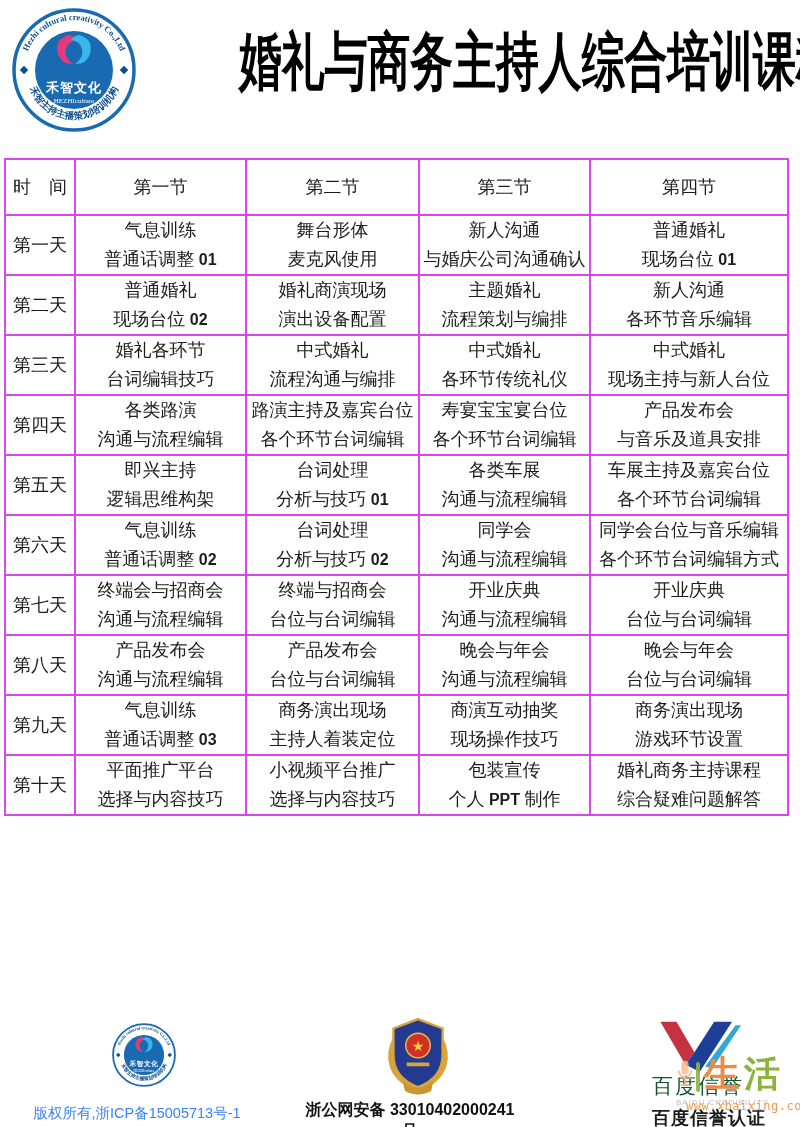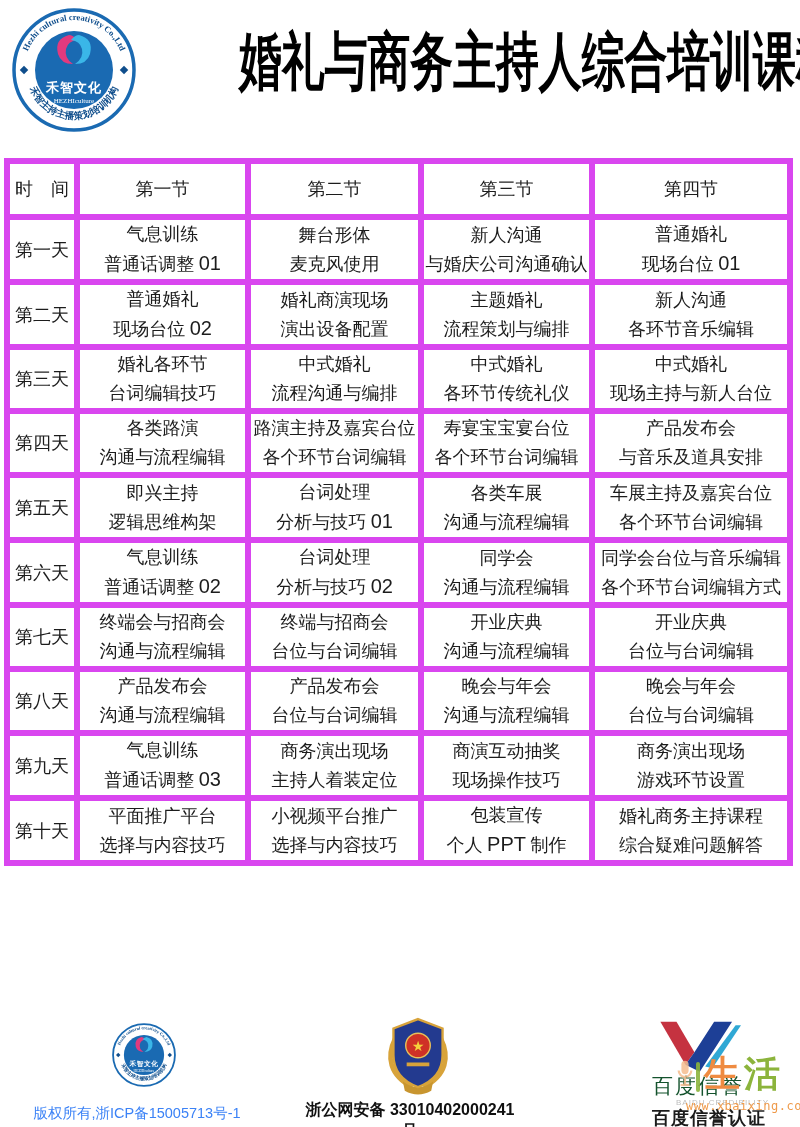--- a/index.html
+++ b/index.html
@@ -7,26 +7,26 @@
         font-family:"Liberation Serif",serif;color:#1c1c1c;}
 
   
   .brand-logo{position:absolute;left:10px;top:6px;width:128px;height:128px;}
   .page-title{position:absolute;left:142px;top:16px;width:606px;height:92px;line-height:92px;
         text-align:center;font-size:63px;font-weight:bold;color:#000;white-space:nowrap;
         transform:scaleX(0.68);transform-origin:50% 50%;}
 
   
   table.schedule{position:absolute;left:4px;top:158px;width:783px;border-collapse:collapse;table-layout:fixed;}
-  .schedule th,.schedule td{border:6px solid #d946ef;text-align:center;vertical-align:middle;
+  .schedule th,.schedule td{border:2px solid #d946ef;text-align:center;vertical-align:middle;
         padding:0;font-size:18px;color:#1c1c1c;font-weight:normal;overflow:hidden;}
   .schedule thead tr{height:56px;}
   .schedule tbody tr{height:54px;}
   .schedule .line{line-height:29px;white-space:nowrap;}
-  .schedule .num{font-family:"Liberation Sans",sans-serif;font-weight:normal;font-size:20px;}
+  .schedule .num{font-family:"Liberation Sans",sans-serif;font-weight:bold;font-size:16px;}
 
   
   .footer-logo{position:absolute;left:111px;top:1022px;width:66px;height:66px;}
   .copyright{position:absolute;left:25px;top:1104px;width:224px;text-align:center;
         font-family:"Liberation Sans",sans-serif;font-size:14.5px;color:#3b82f6;}
   .police-badge{position:absolute;left:384px;top:1012px;width:68px;height:84px;}
   .police-text{position:absolute;left:298px;top:1100px;width:224px;text-align:center;
         font-family:"Liberation Sans",sans-serif;font-weight:bold;font-size:16px;color:#101010;}
   .baidu-logo{position:absolute;left:655px;top:1016px;width:86px;height:58px;}
   .baidu-cn{position:absolute;left:652px;top:1072px;font-family:"Liberation Sans",sans-serif;

